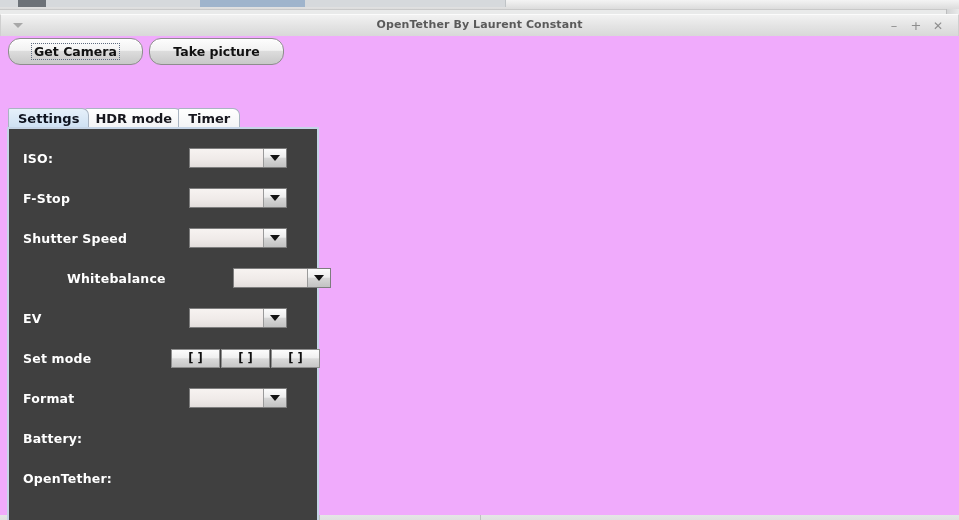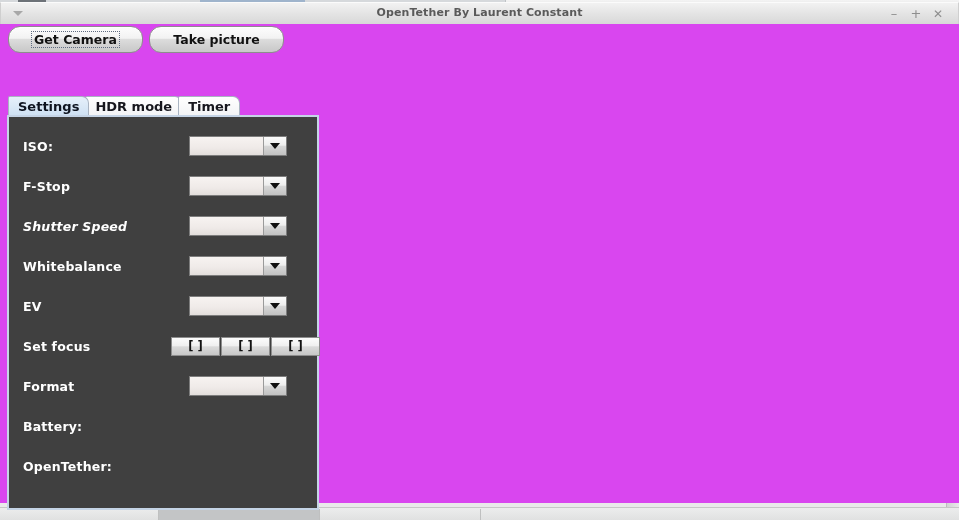--- a/index.html
+++ b/index.html
@@ -76,24 +76,24 @@
     position: absolute;
     top: 1px;
     height: 12px;
     border-right: 1px solid #bfc0c0;
   }
   .task-item.active { background: #c3c5c6; }
 
   
   #app-window {
     position: absolute;
-    left: 0; top: 2px;
+    left: 0; top: 14px;
     width: 959px;
     height: 501px;
-    background: #d946ef;
+    background: #f0abfc;
     box-sizing: border-box;
   }
   #titlebar {
     position: relative;
     height: 22px;
     background: linear-gradient(#f2f2f2 0%, #e4e4e4 50%, #d8d8d8 100%);
     border-top: 1px solid #fbfbfb;
     border-left: 1px solid #cfcfcf;
     border-right: 1px solid #cfcfcf;
     box-sizing: border-box;
@@ -357,52 +357,52 @@
     <div class="field-row" style="top:58px;">
       <div class="field-label">F-Stop</div>
       <div class="combo">
         <div class="combo-field"></div>
         <div class="combo-arrowbtn">
           <span class="combo-arrow"></span>
         </div>
       </div>
     </div>
 
-    <div class="field-row" style="top:98px;font-style:italic;">
+    <div class="field-row" style="top:98px;">
       <div class="field-label">Shutter Speed</div>
       <div class="combo">
         <div class="combo-field"></div>
         <div class="combo-arrowbtn">
           <span class="combo-arrow"></span>
         </div>
       </div>
     </div>
 
-    <div class="field-row" style="top:138px;">
+    <div class="field-row" style="top:138px;margin-left:44px;">
       <div class="field-label">Whitebalance</div>
       <div class="combo">
         <div class="combo-field"></div>
         <div class="combo-arrowbtn">
           <span class="combo-arrow"></span>
         </div>
       </div>
     </div>
 
     <div class="field-row" style="top:178px;">
       <div class="field-label">EV</div>
       <div class="combo">
         <div class="combo-field"></div>
         <div class="combo-arrowbtn">
           <span class="combo-arrow"></span>
         </div>
       </div>
     </div>
 
     <div class="field-row" style="top:218px;">
-      <div class="field-label">Set focus</div>
+      <div class="field-label">Set mode</div>
       <div class="focus-group">
         <div class="focus-btn">[ ]</div>
         <div class="focus-btn">[ ]</div>
         <div class="focus-btn">[ ]</div>
       </div>
     </div>
 
     <div class="field-row" style="top:258px;">
       <div class="field-label">Format</div>
       <div class="combo">

